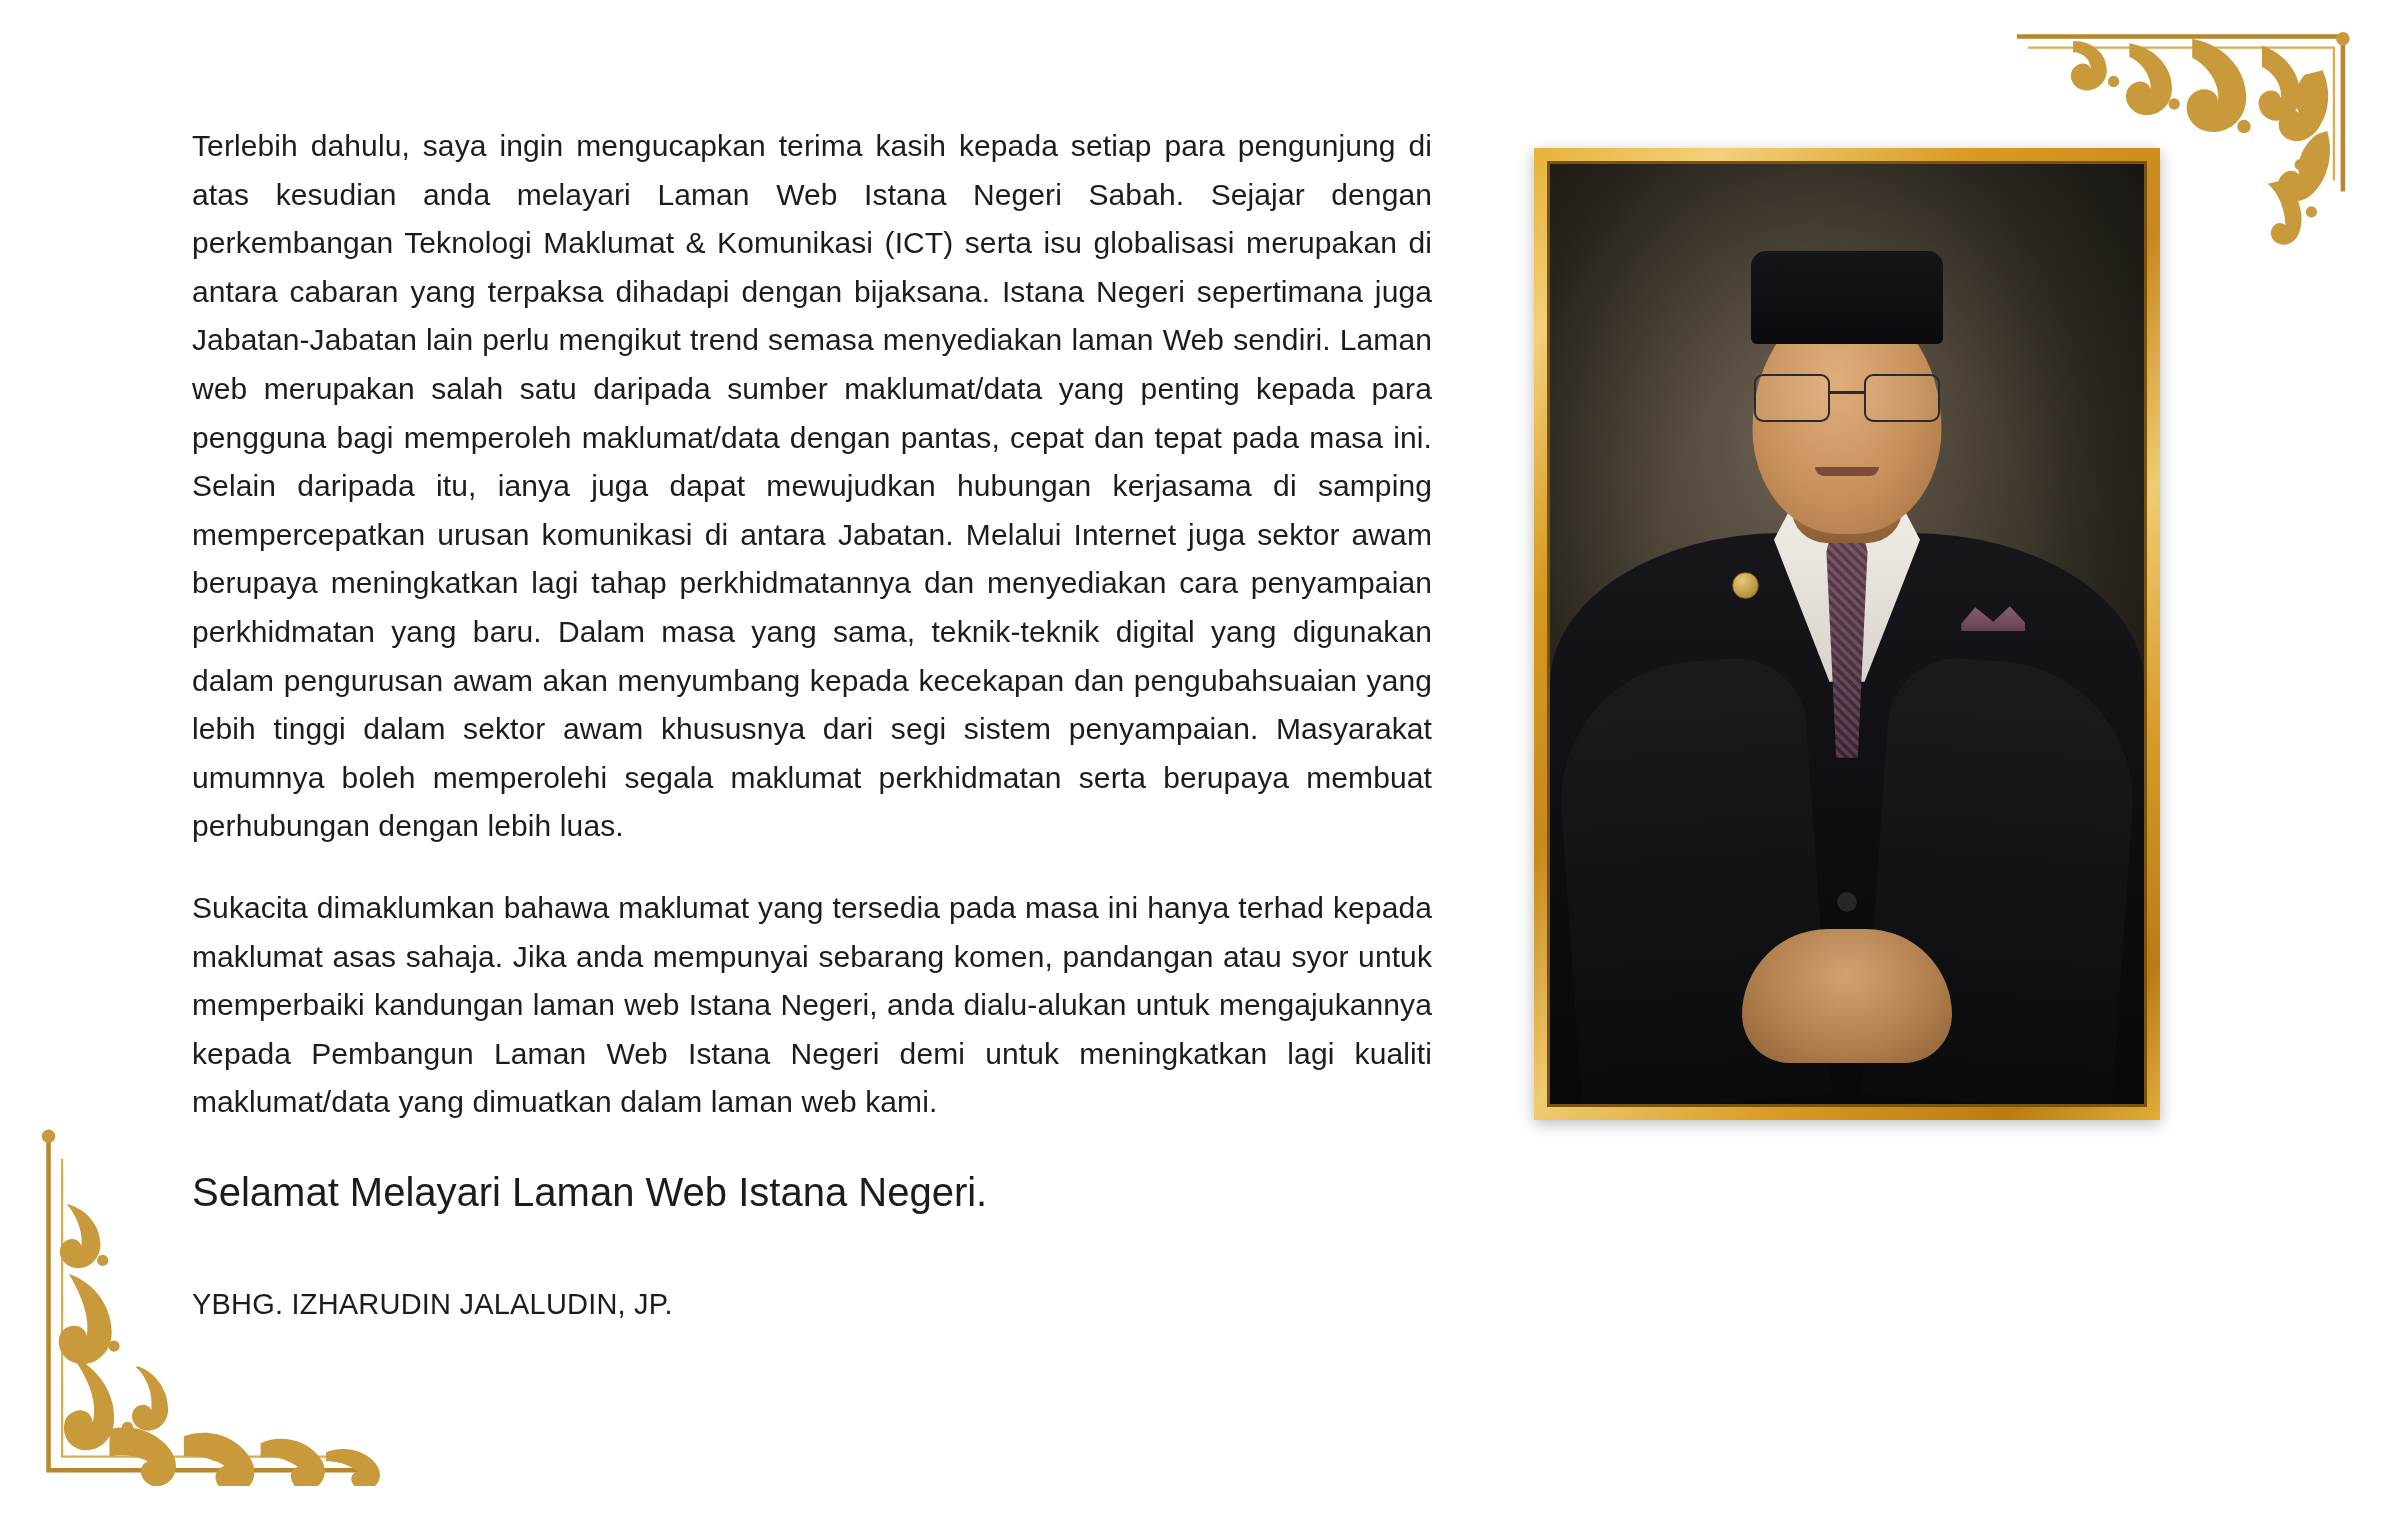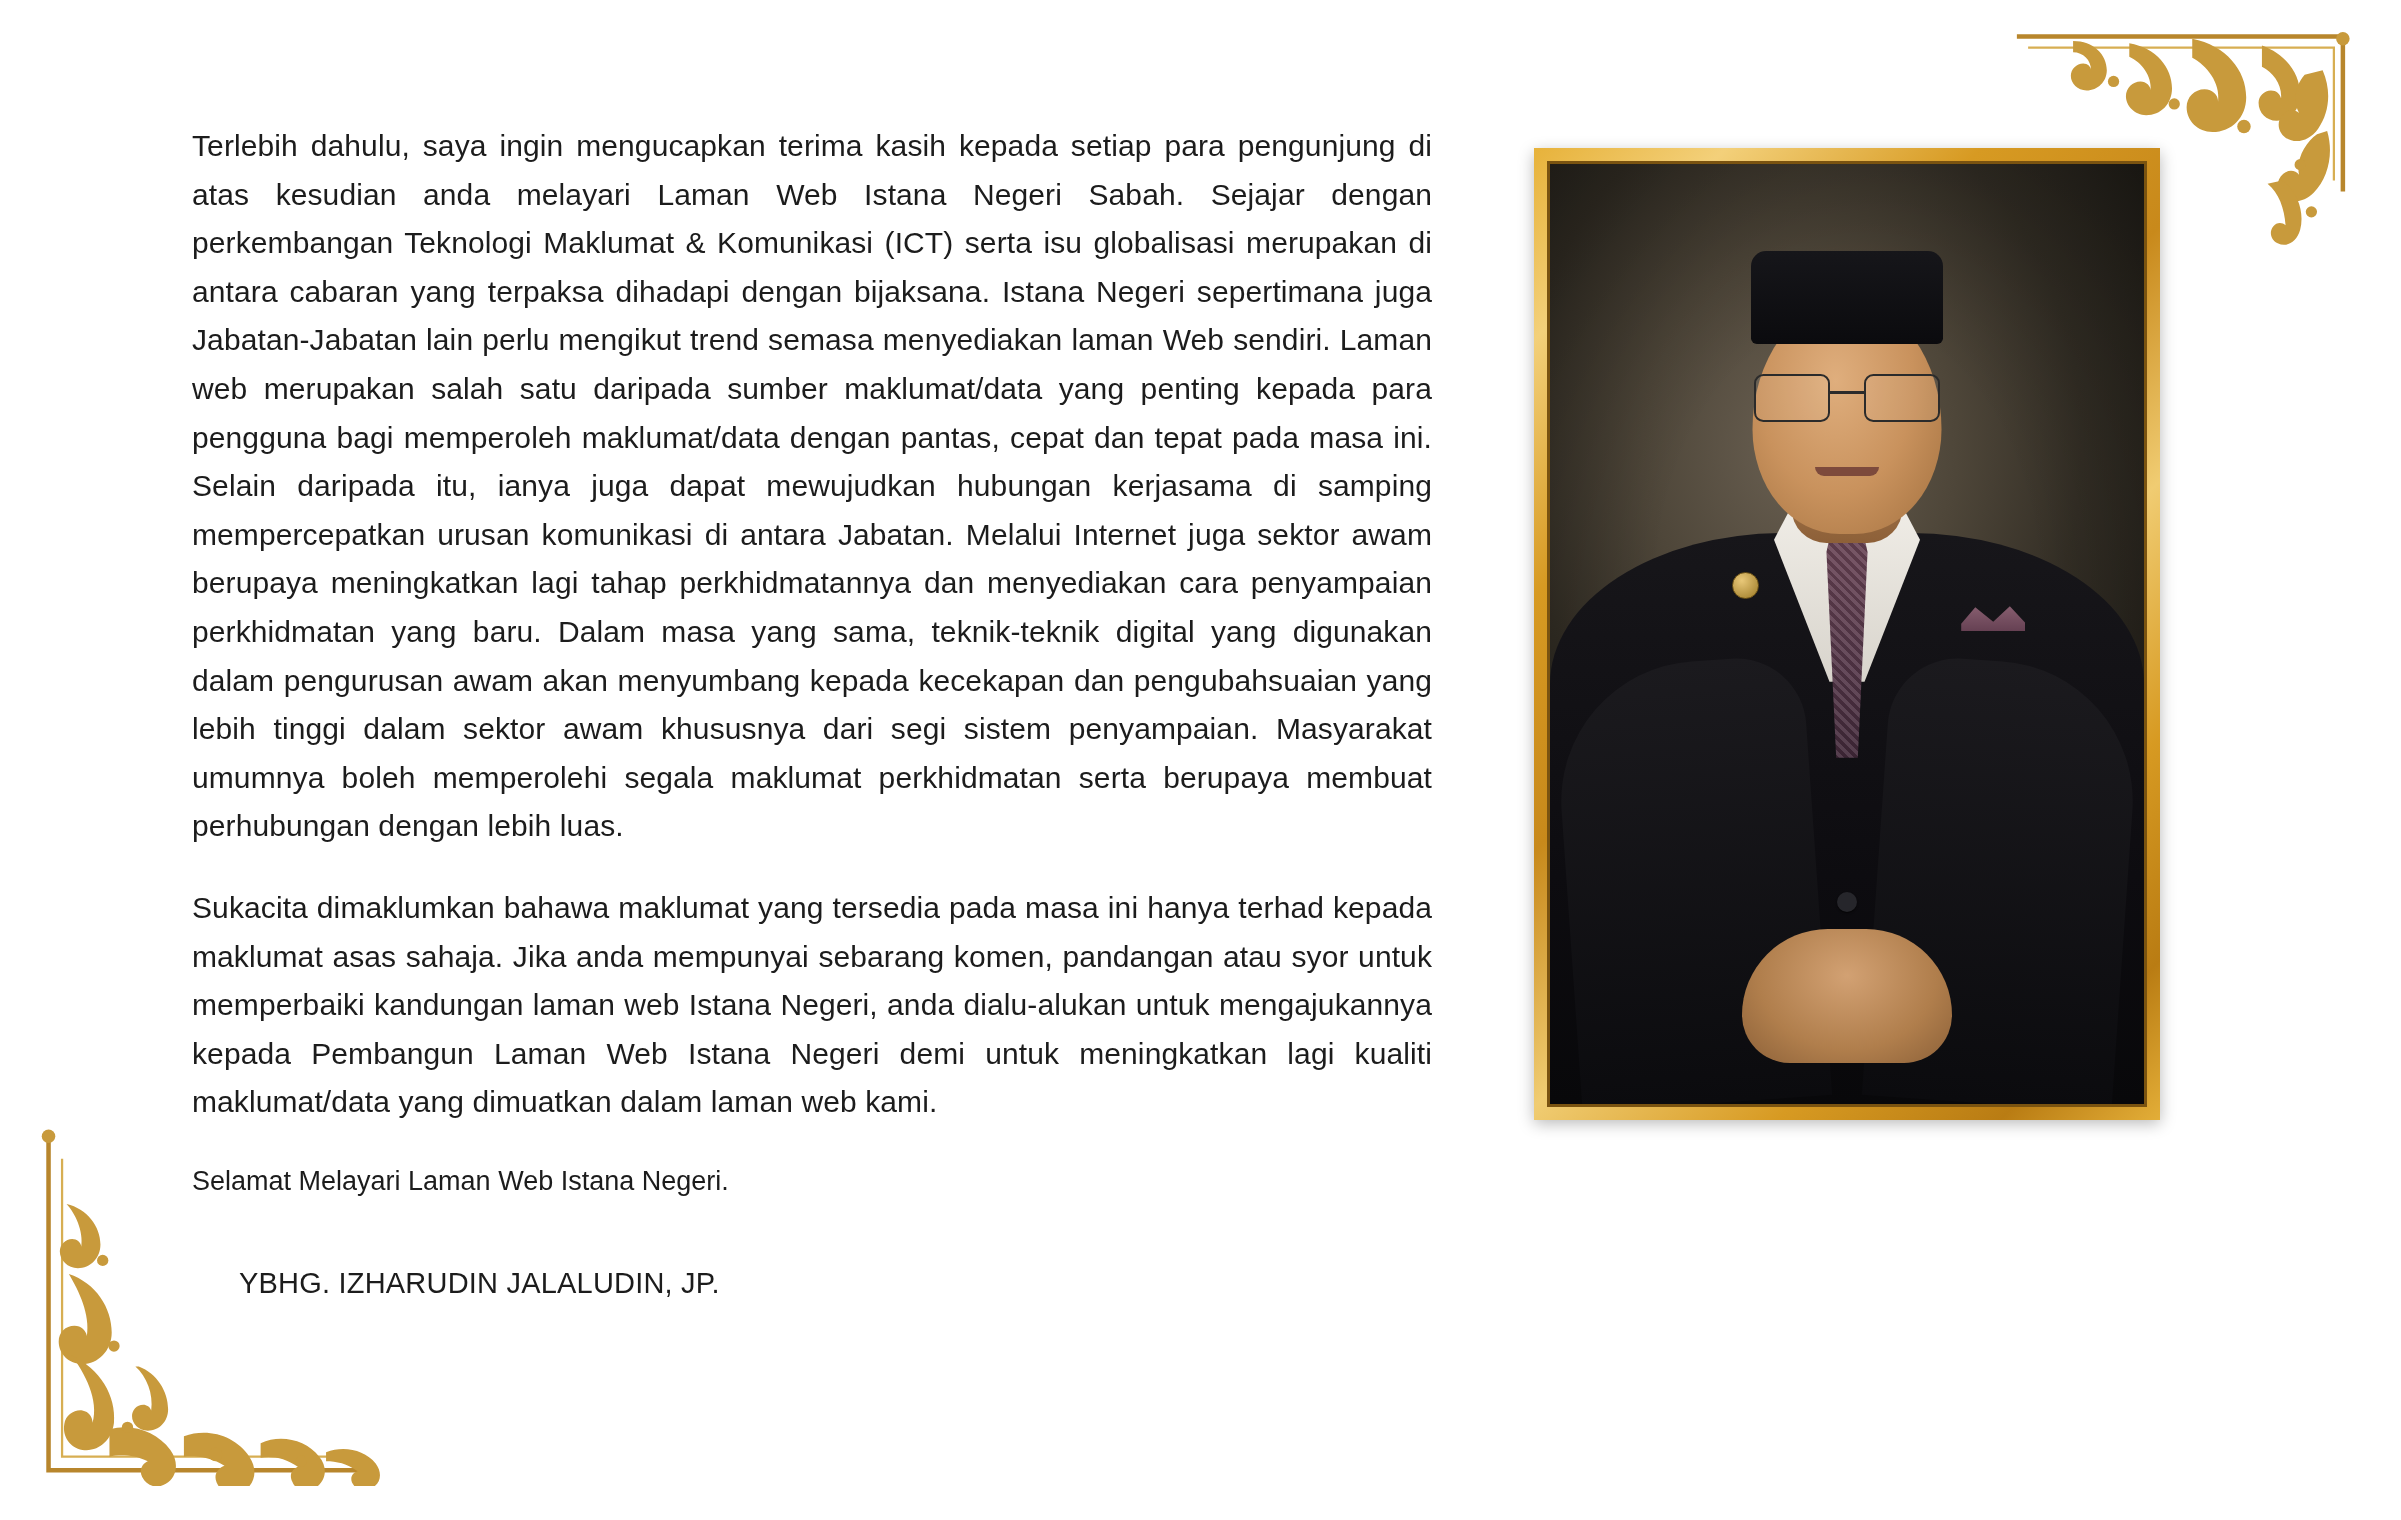--- a/index.html
+++ b/index.html
@@ -57,29 +57,28 @@
     line-height: 1.62;
     text-align: justify;
     text-justify: inter-word;
     margin: 0 0 33px 0;
     color: #1c1c1c;
     letter-spacing: 0.1px;
   }
   .body-paragraph:last-of-type { margin-bottom: 0; }
 
   .closing-line {
-    font-size: 27px;
+    font-size: 40px;
     line-height: 1.62;
     margin: 25px 0 0 0;
     color: #1c1c1c;
   }
 
   .signature-block {
     margin-top: 58px;
-    margin-left: 47px;
   }
   .signature-line {
     font-size: 29px;
     line-height: 1.45;
     color: #1c1c1c;
     letter-spacing: 0.2px;
   }
 
   
   .portrait-wrap {

